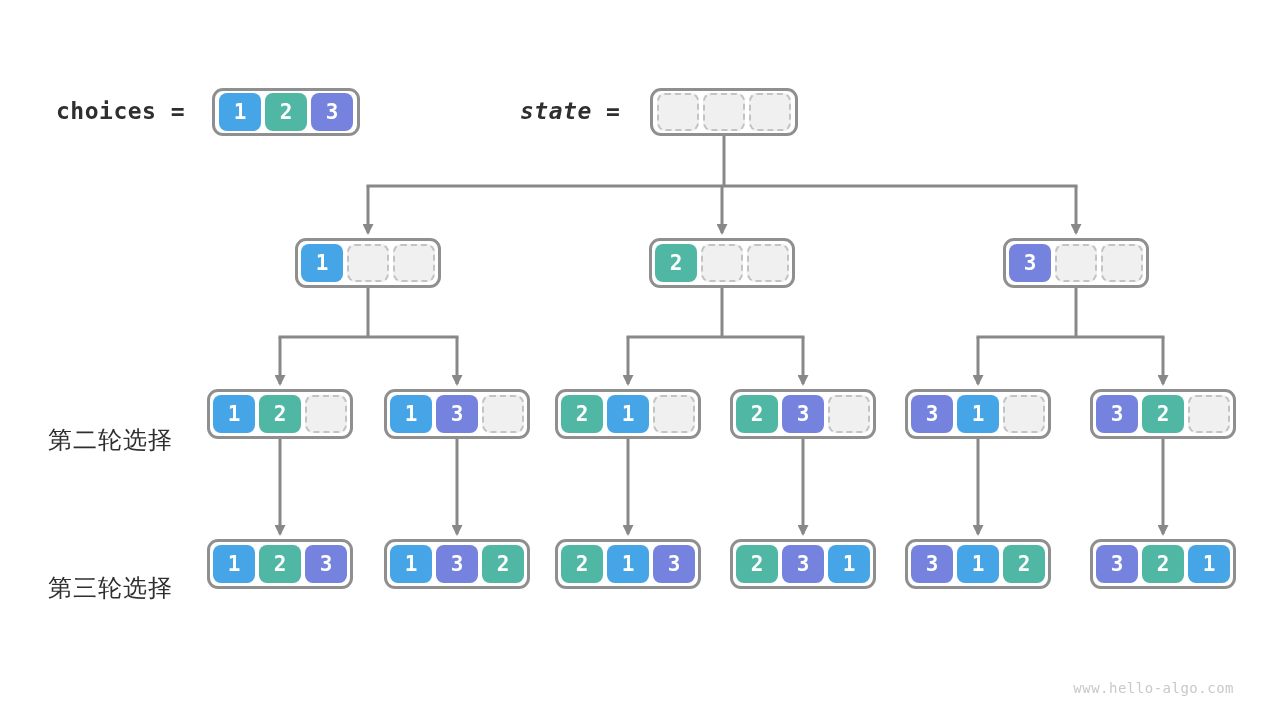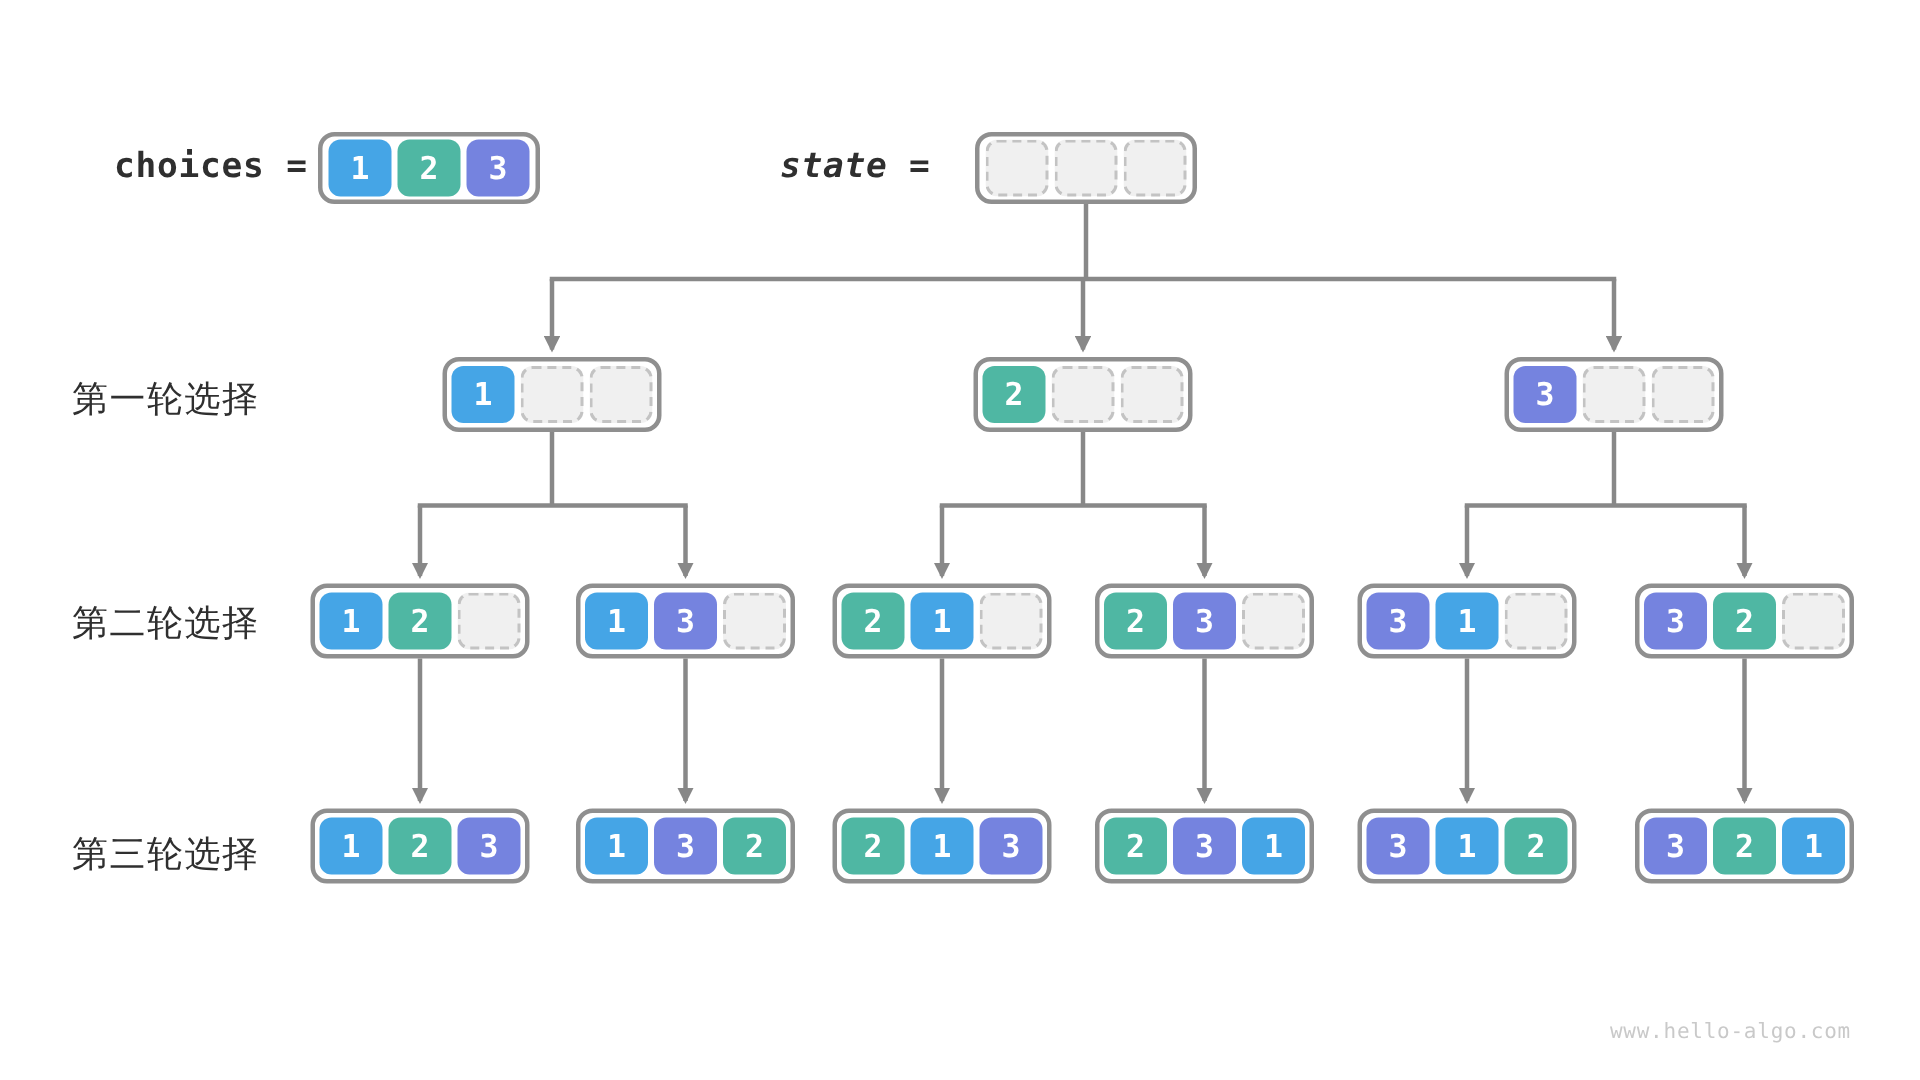--- a/index.html
+++ b/index.html
@@ -6,41 +6,41 @@
   .canvas {
     position: relative; width: 1280px; height: 720px; background: #ffffff;
     font-family: "DejaVu Sans", "Liberation Sans", sans-serif;
   }
   .hdr-label {
     position: absolute;
     font-family: "DejaVu Sans Mono", "Liberation Mono", monospace;
     font-weight: bold; font-size: 23px; color: #2f2f2f; letter-spacing: 0.5px;
     white-space: pre;
   }
-  #choicesLabel { left: 76px; top: 98px; }
+  #choicesLabel { left: 56px; top: 98px; }
   #stateLabel   { left: 520px; top: 98px; font-style: italic; }
   .box {
     position: absolute; box-sizing: border-box;
     background: #ffffff; border: 3px solid #8f8f8f; border-radius: 11px;
     display: flex; align-items: center; justify-content: center; gap: 4px;
   }
   .cell {
     width: 42px; height: 38px; border-radius: 8px; box-sizing: border-box;
     display: flex; align-items: center; justify-content: center;
     font-family: "DejaVu Sans Mono", "Liberation Mono", monospace;
     font-weight: bold; font-size: 21px; color: #ffffff;
   }
   .cell.empty { background: #f0f0f0; border: 2px dashed #c3c3c3; }
   .row-label {
     position: absolute; left: 48px; font-size: 24px; font-weight: 500; color: #2f2f2f;
     letter-spacing: 1px; white-space: nowrap;
   }
   #rowLabel0 { top: 250px; }
-  #rowLabel1 { top: 399px; }
-  #rowLabel2 { top: 553px; }
+  #rowLabel1 { top: 424px; }
+  #rowLabel2 { top: 572px; }
   #arrows { position: absolute; left: 0; top: 0; pointer-events: none; }
   .watermark {
     position: absolute; right: 46px; bottom: 24px;
     font-family: "DejaVu Sans Mono", "Liberation Mono", monospace;
     font-size: 14px; color: #c9c9c9; letter-spacing: 0.5px;
   }
 </style>
 </head>
 <body>
 
@@ -53,21 +53,20 @@
       <div class="cell" style="background: rgb(117, 131, 223);">3</div>
     </div>
 
   <div class="hdr-label" id="stateLabel">state =</div>
   <div class="box" id="stateBox" style="left: 650px; top: 88px; width: 148px; height: 48px; border-color: rgb(143, 143, 143);">
       <div class="cell empty" style="background: rgb(240, 240, 240); border-color: rgb(195, 195, 195);"></div>
       <div class="cell empty" style="background: rgb(240, 240, 240); border-color: rgb(195, 195, 195);"></div>
       <div class="cell empty" style="background: rgb(240, 240, 240); border-color: rgb(195, 195, 195);"></div>
     </div>
 
-  <div class="row-label" id="rowLabel0">第一轮选择</div>
   <div class="row-label" id="rowLabel1">第二轮选择</div>
   <div class="row-label" id="rowLabel2">第三轮选择</div>
 
   <svg id="arrows" width="1280" height="720">
       <defs>
         <marker id="ah" markerWidth="11" markerHeight="11" refX="9" refY="5.5" orient="auto" markerUnits="userSpaceOnUse">
           <path d="M0,0 L11,5.5 L0,11 z" fill="#888888"></path>
         </marker>
       </defs>
       <line x1="724" y1="136" x2="724" y2="186" stroke="#888888" stroke-width="3"></line>

